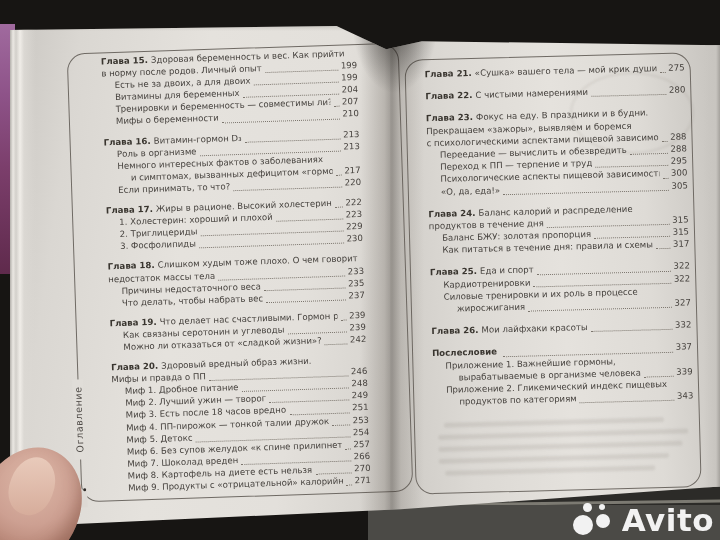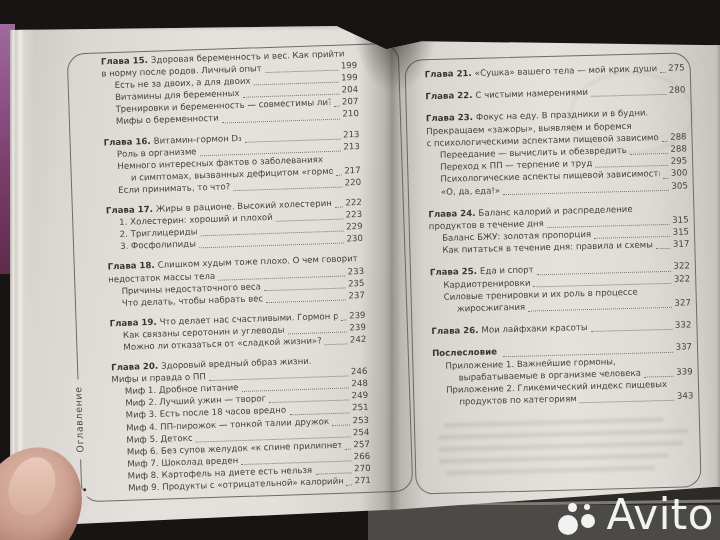--- a/index.html
+++ b/index.html
@@ -85,21 +85,21 @@
 
   
   .wm{position:absolute;right:6px;bottom:4px;z-index:8;display:flex;align-items:flex-end;gap:5px;
       color:rgba(255,255,255,.93);}
   .wm-logo{position:relative;width:44px;height:36px;}
   .wm-logo i{position:absolute;border-radius:50%;background:rgba(255,255,255,.93);}
   .c1{width:20px;height:20px;left:0;bottom:1px;}
   .c2{width:14px;height:14px;left:23px;bottom:8px;}
   .c3{width:9px;height:9px;left:10px;bottom:24px;}
   .c4{width:6px;height:6px;left:26px;bottom:26px;}
-  .wm-text{font-size:42px;font-weight:400;line-height:1;letter-spacing:.5px;}
+  .wm-text{font-size:31px;font-weight:700;line-height:1;letter-spacing:.5px;}
 </style>
 </head>
 <body>
 
 <div class="photo">
 
   <div class="floor-dark"></div>
   <div class="floor-line"></div>
   <div class="floor-light"></div>
 

